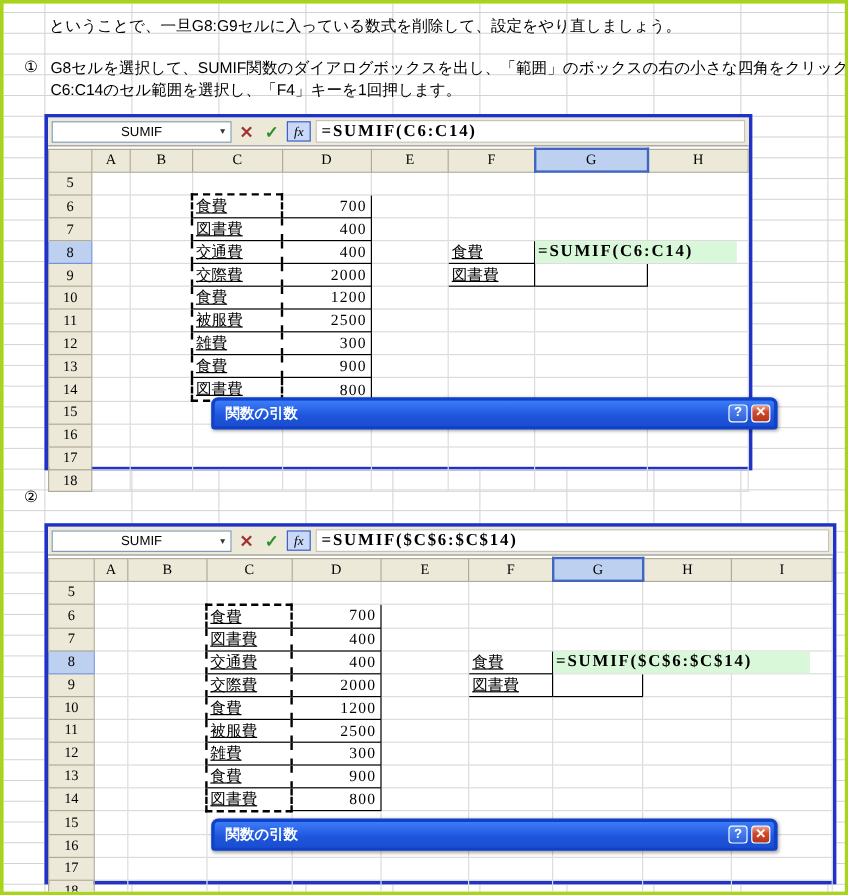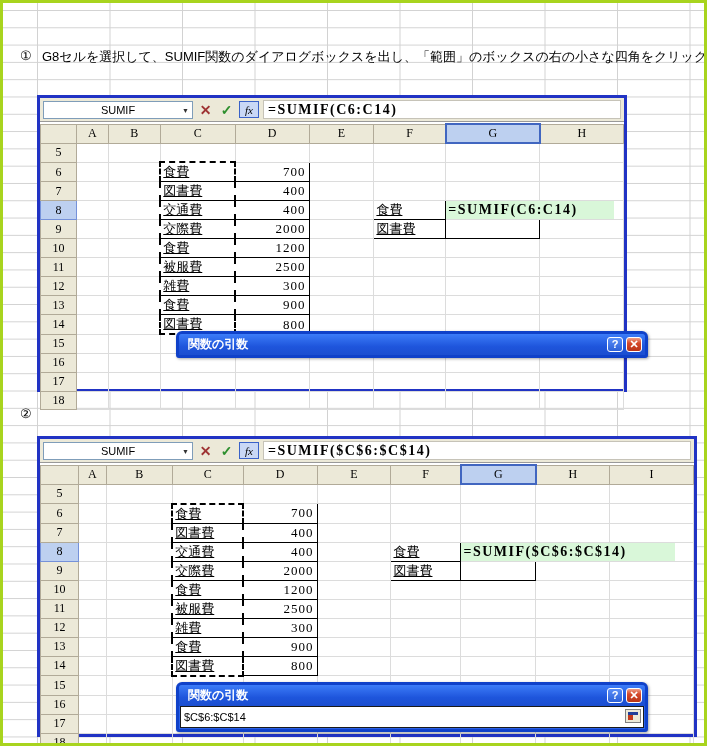--- a/index.html
+++ b/index.html
@@ -72,23 +72,25 @@
   .rangeicon{position:absolute;right:2px;top:2px;width:16px;height:14px;
         background:#ece9d8;border:1px solid #808080;box-sizing:border-box;}
   .rangeicon::before{content:"";position:absolute;left:2px;top:2px;right:2px;height:3px;background:#223f9a;}
   .rangeicon::after{content:"";position:absolute;left:2px;bottom:2px;width:5px;height:5px;background:#c33a1e;}
 </style>
 </head>
 <body>
 
 <div class="page">
 
+  <div class="txt" style="left:38px;top:10px">ということで、一旦G8:G9セルに入っている数式を削除して、設定をやり直しましょう。</div>
 
   <div class="stepnum" style="left:17px;top:45px">①</div>
   <div class="txt" style="left:39px;top:45px">G8セルを選択して、SUMIF関数のダイアログボックスを出し、「範囲」のボックスの右の小さな四角をクリックし、</div>
+  <div class="txt" style="left:39px;top:63px">C6:C14のセル範囲を選択し、「F4」キーを1回押します。</div>
 
   <div class="shot" style="left:34px;top:92px;width:590px;height:297px">
     <div class="fbar">
       <div class="namebox">
         <span>SUMIF</span>
         <span class="nbarrow">▼</span>
       </div>
       <span class="fbtn cancel">✕</span>
       <span class="fbtn enter">✓</span>
       <span class="fxb">fx</span>
@@ -507,20 +509,16 @@
         </table>
       </div>
     <div class="dlg" style="left:88px;top:243px">
       <div class="dtitle">
         <span>関数の引数</span>
         <span class="dbtns">
           <span class="dbtn dhelp">?</span>
           <span class="dbtn dclose">✕</span>
         </span>
       </div>
-      <div class="dinput">
-        <span>$C$6:$C$14</span>
-        <span class="rangeicon"></span>
-      </div>
     </div>
   </div>
 
 </div>
 
 </body></html>

